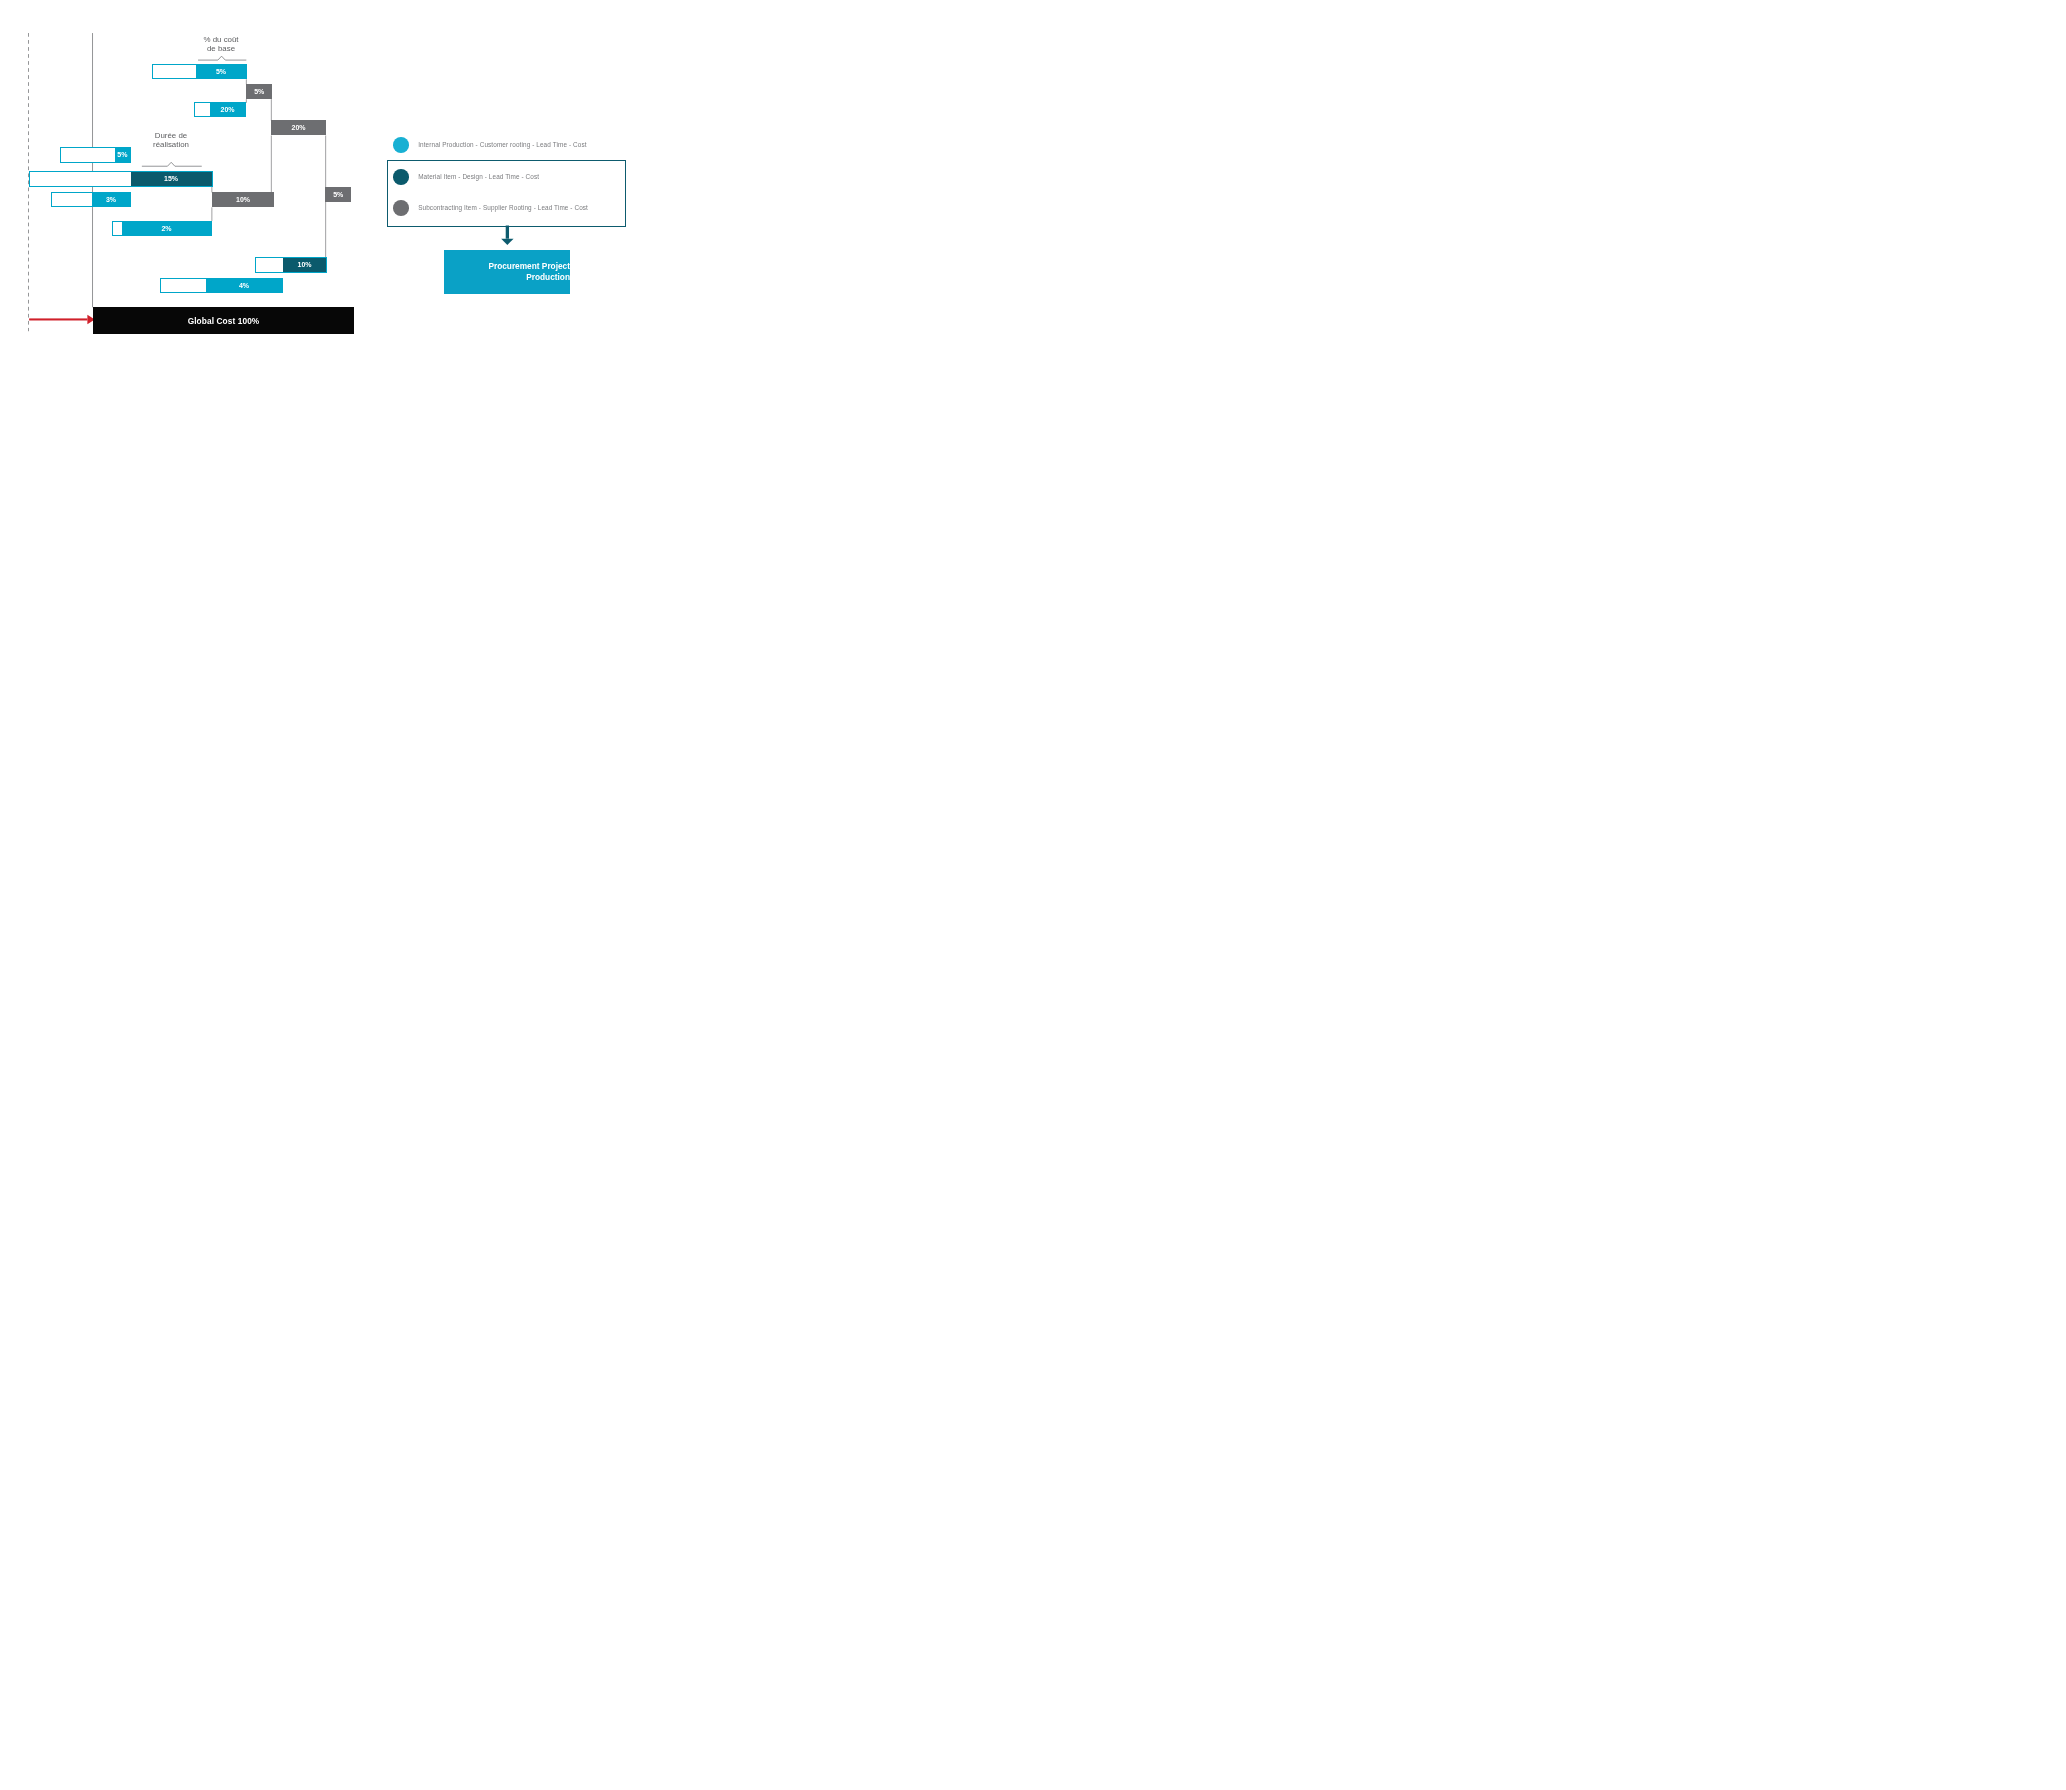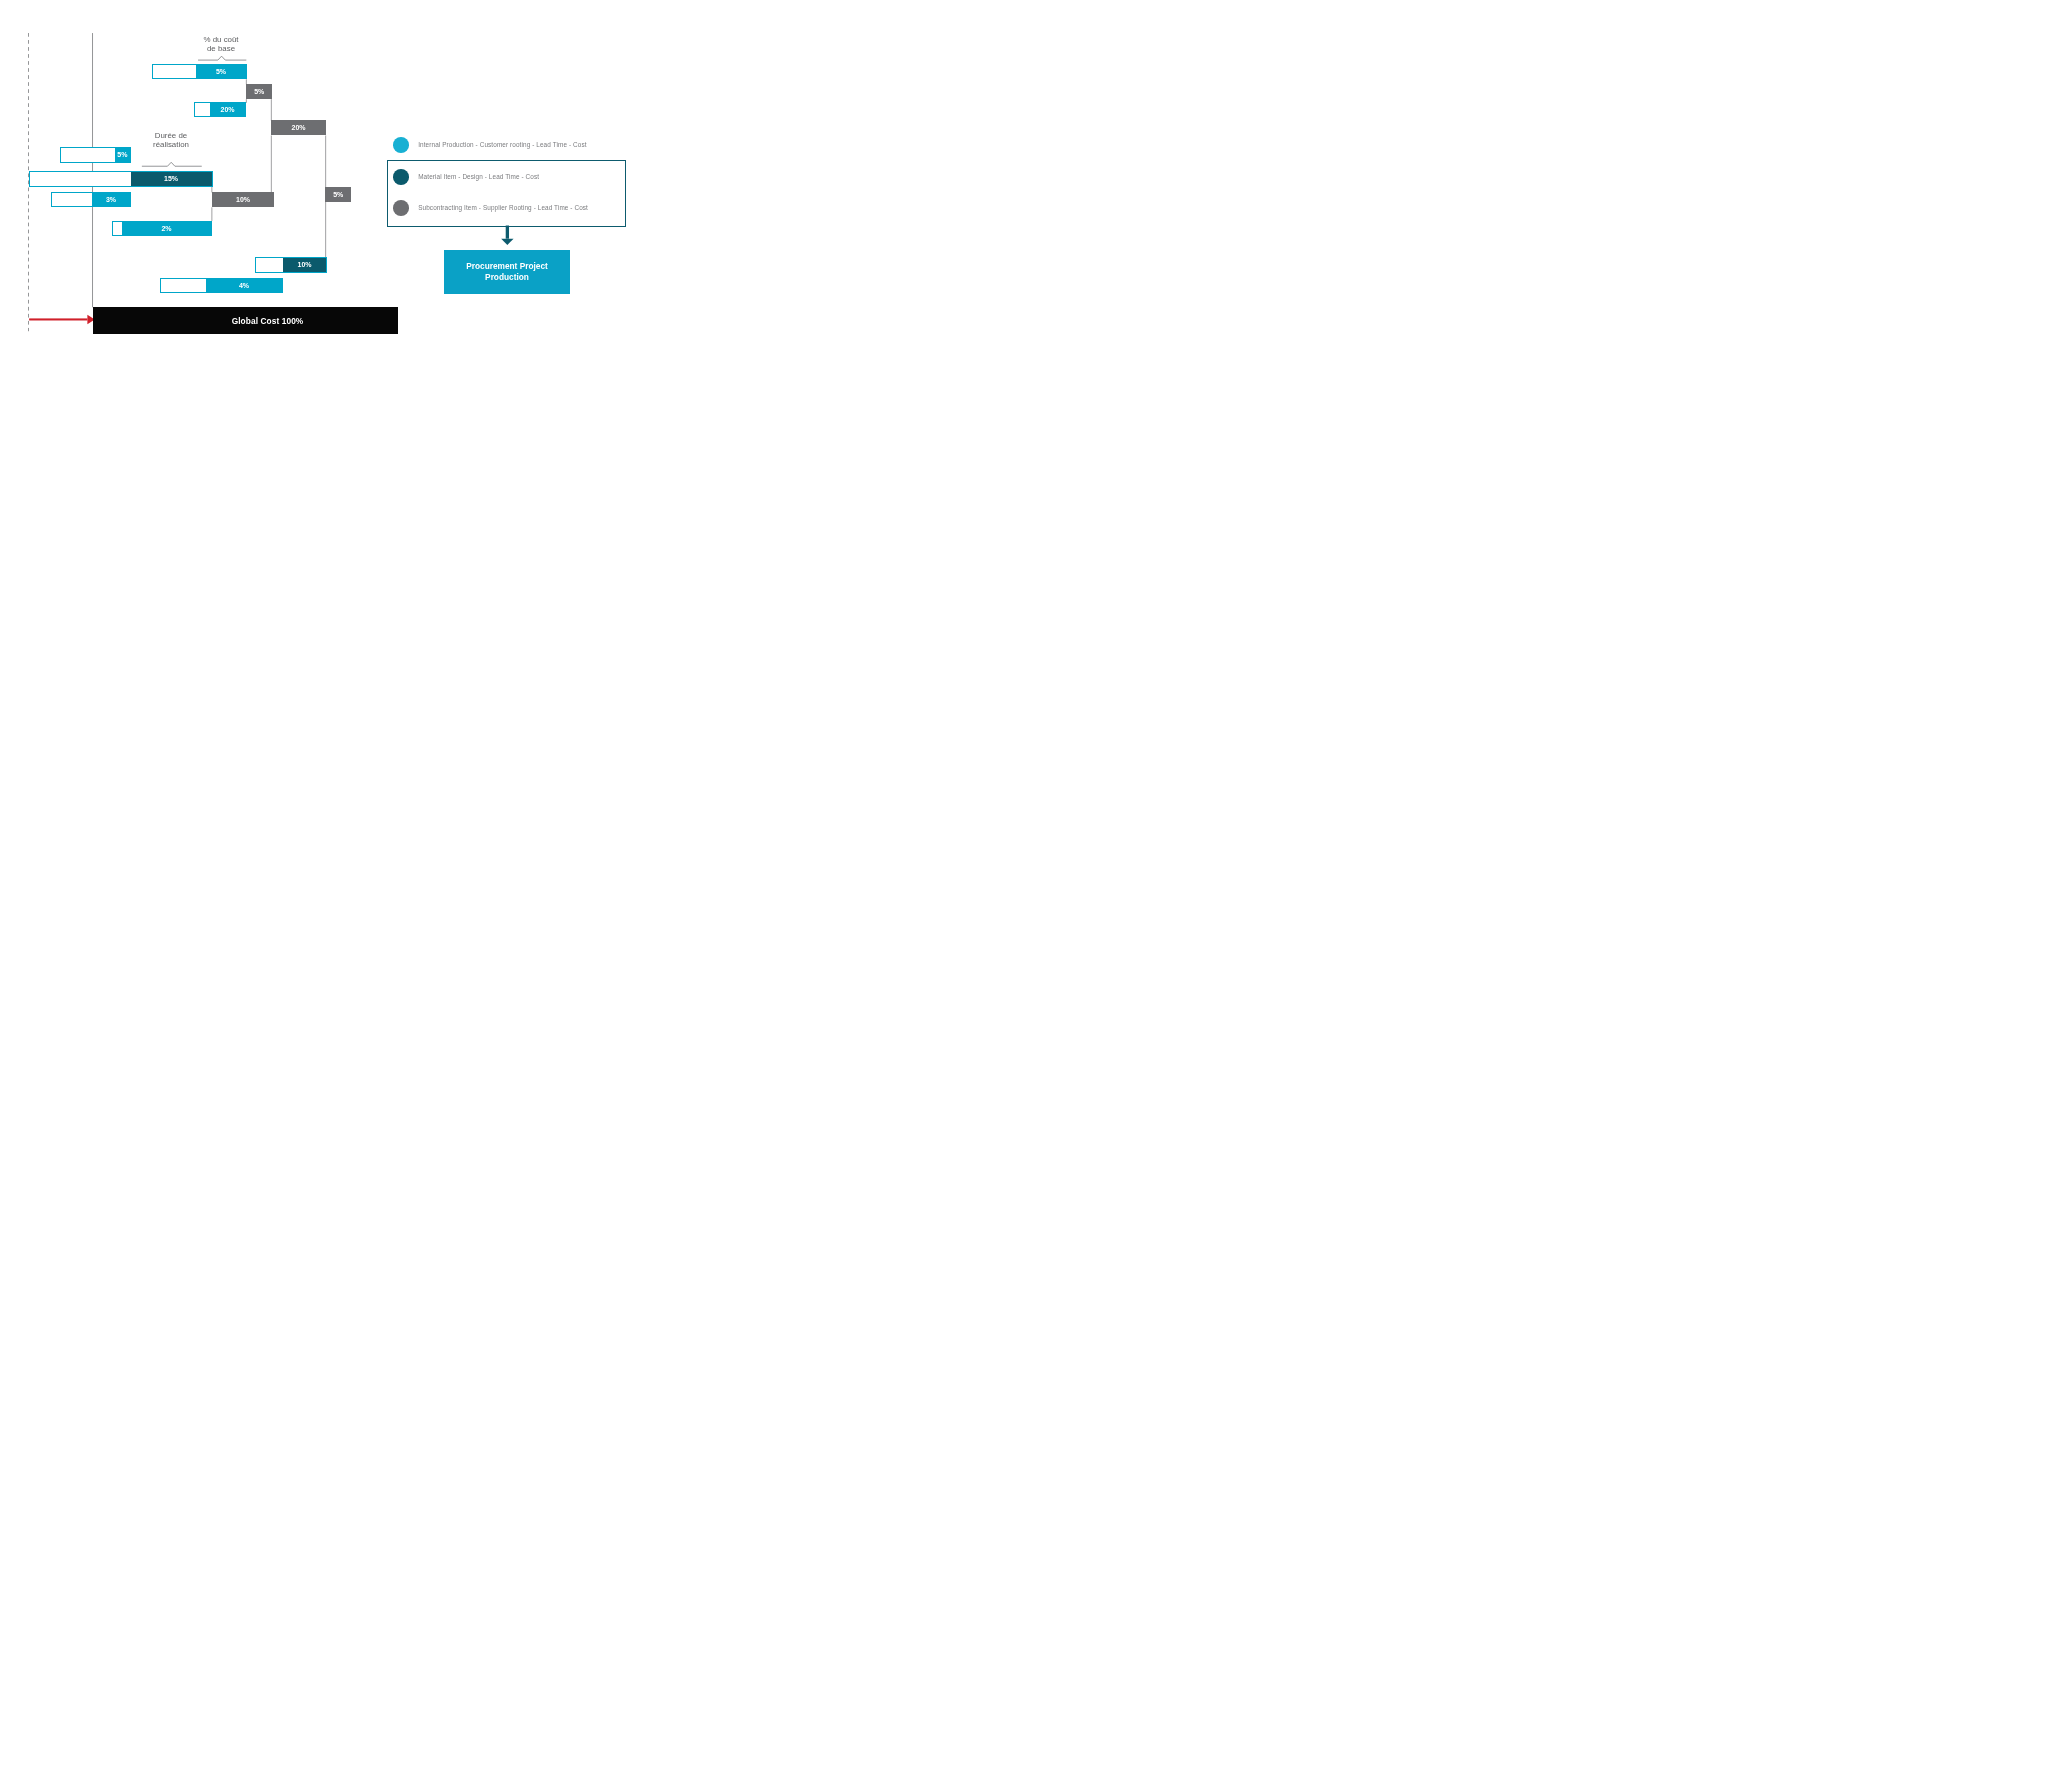--- a/index.html
+++ b/index.html
@@ -29,21 +29,21 @@
   .outlined{background:#ffffff;border:1.2px solid var(--cyan);}
   .seg{position:absolute;top:0;right:0;bottom:0;display:flex;align-items:center;justify-content:center;}
   .seg-cyan{background:var(--cyan);}
   .seg-dark{background:var(--dark-teal);}
   .graybar{background:var(--bar-gray);display:flex;align-items:center;justify-content:center;}
   .pct{color:#ffffff;font-weight:bold;font-size:7px;white-space:nowrap;}
 
   .blackbar{
     position:absolute;background:var(--bar-black);color:#ffffff;
     display:flex;align-items:center;justify-content:center;
-    font-size:8.3px;font-weight:bold;letter-spacing:0.1px;padding-left:44px;
+    font-size:8.3px;font-weight:bold;letter-spacing:0.1px;
   }
 
   .heading{
     position:absolute;color:var(--heading-gray);
     font-size:7.9px;line-height:8.7px;text-align:center;width:66px;
     font-weight:500;
   }
 
   .legendbox{
     position:absolute;left:387px;top:160px;width:239px;height:67px;
@@ -52,21 +52,21 @@
   .legendrow{position:absolute;display:flex;align-items:center;height:15.7px;}
   .swatch{width:15.7px;height:15.7px;border-radius:50%;flex:0 0 auto;margin-right:9.5px;}
   .sw-cyan{background:var(--cyan-light);}
   .sw-dark{background:var(--dark-teal);}
   .sw-gray{background:var(--bar-gray);}
   .legendtext{color:var(--legend-text);font-size:6.4px;letter-spacing:0.1px;white-space:nowrap;}
 
   .button{
     position:absolute;left:444px;top:250px;width:126px;height:44px;
     background:var(--button-cyan);color:#ffffff;
-    display:flex;flex-direction:column;align-items:center;justify-content:center;
+    display:flex;flex-direction:column;align-items:flex-end;justify-content:center;
     font-size:8.3px;font-weight:bold;line-height:11px;text-align:center;
   }
 </style>
 </head>
 <body>
 
 <div class="stage">
 
   <svg class="lines" viewBox="0 0 1568 862" width="648" height="356">
 

